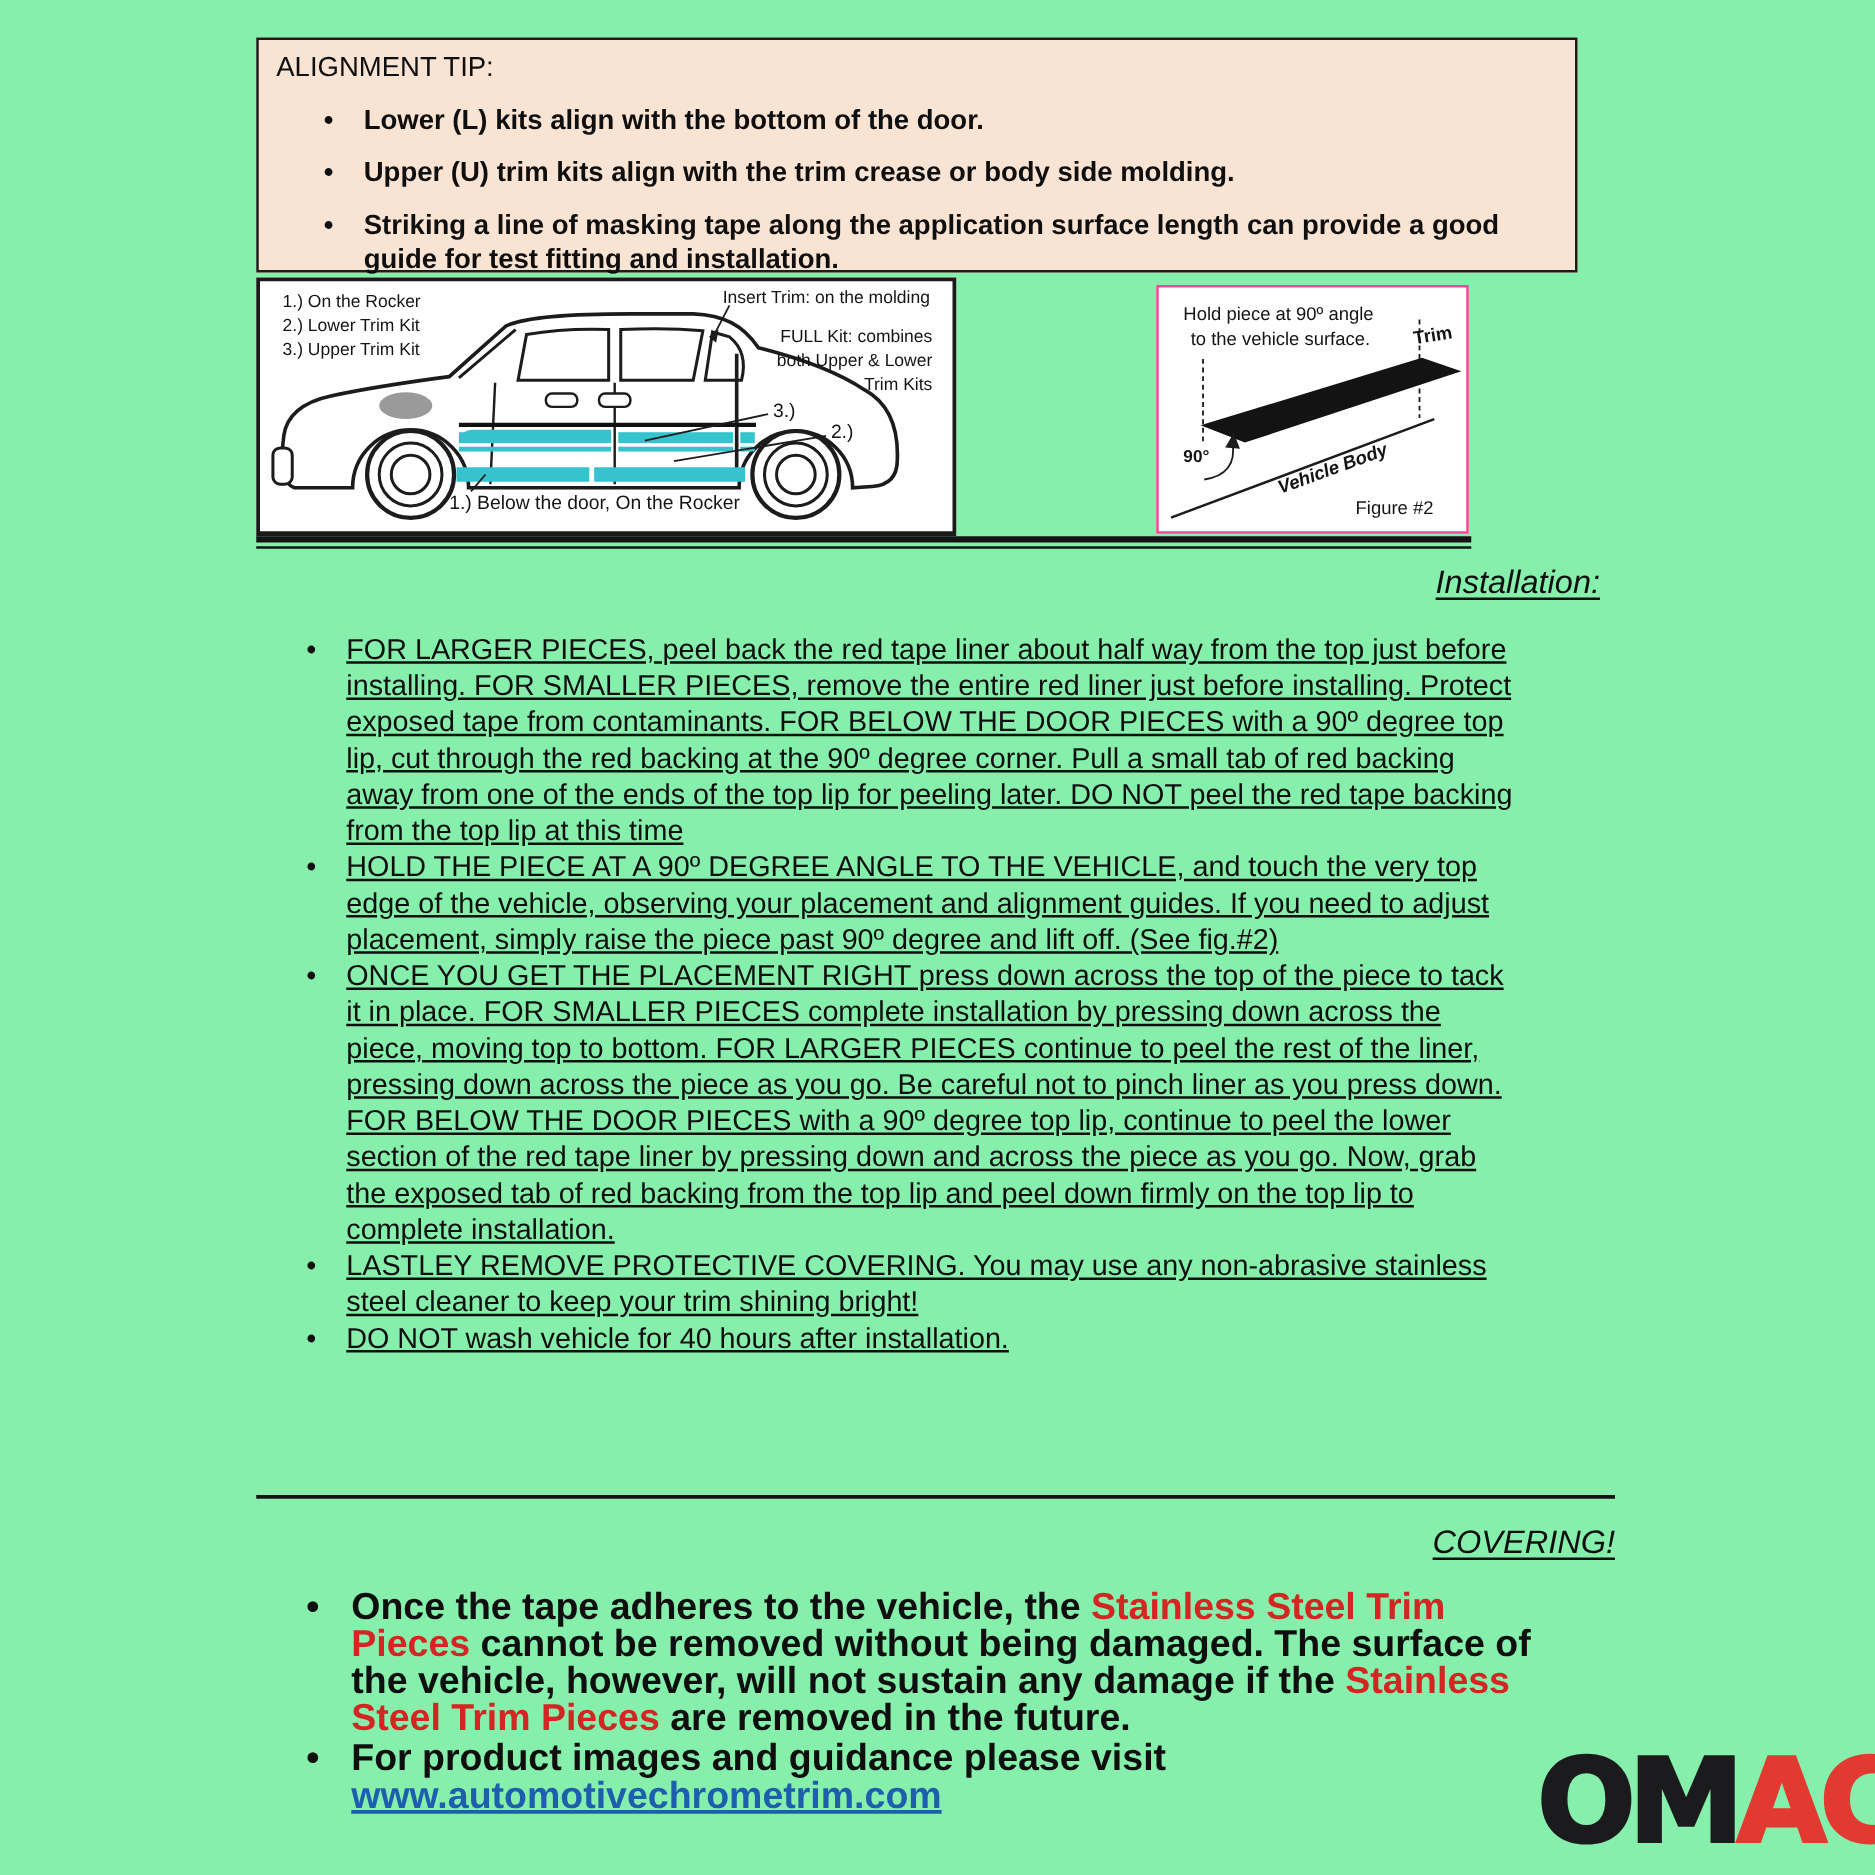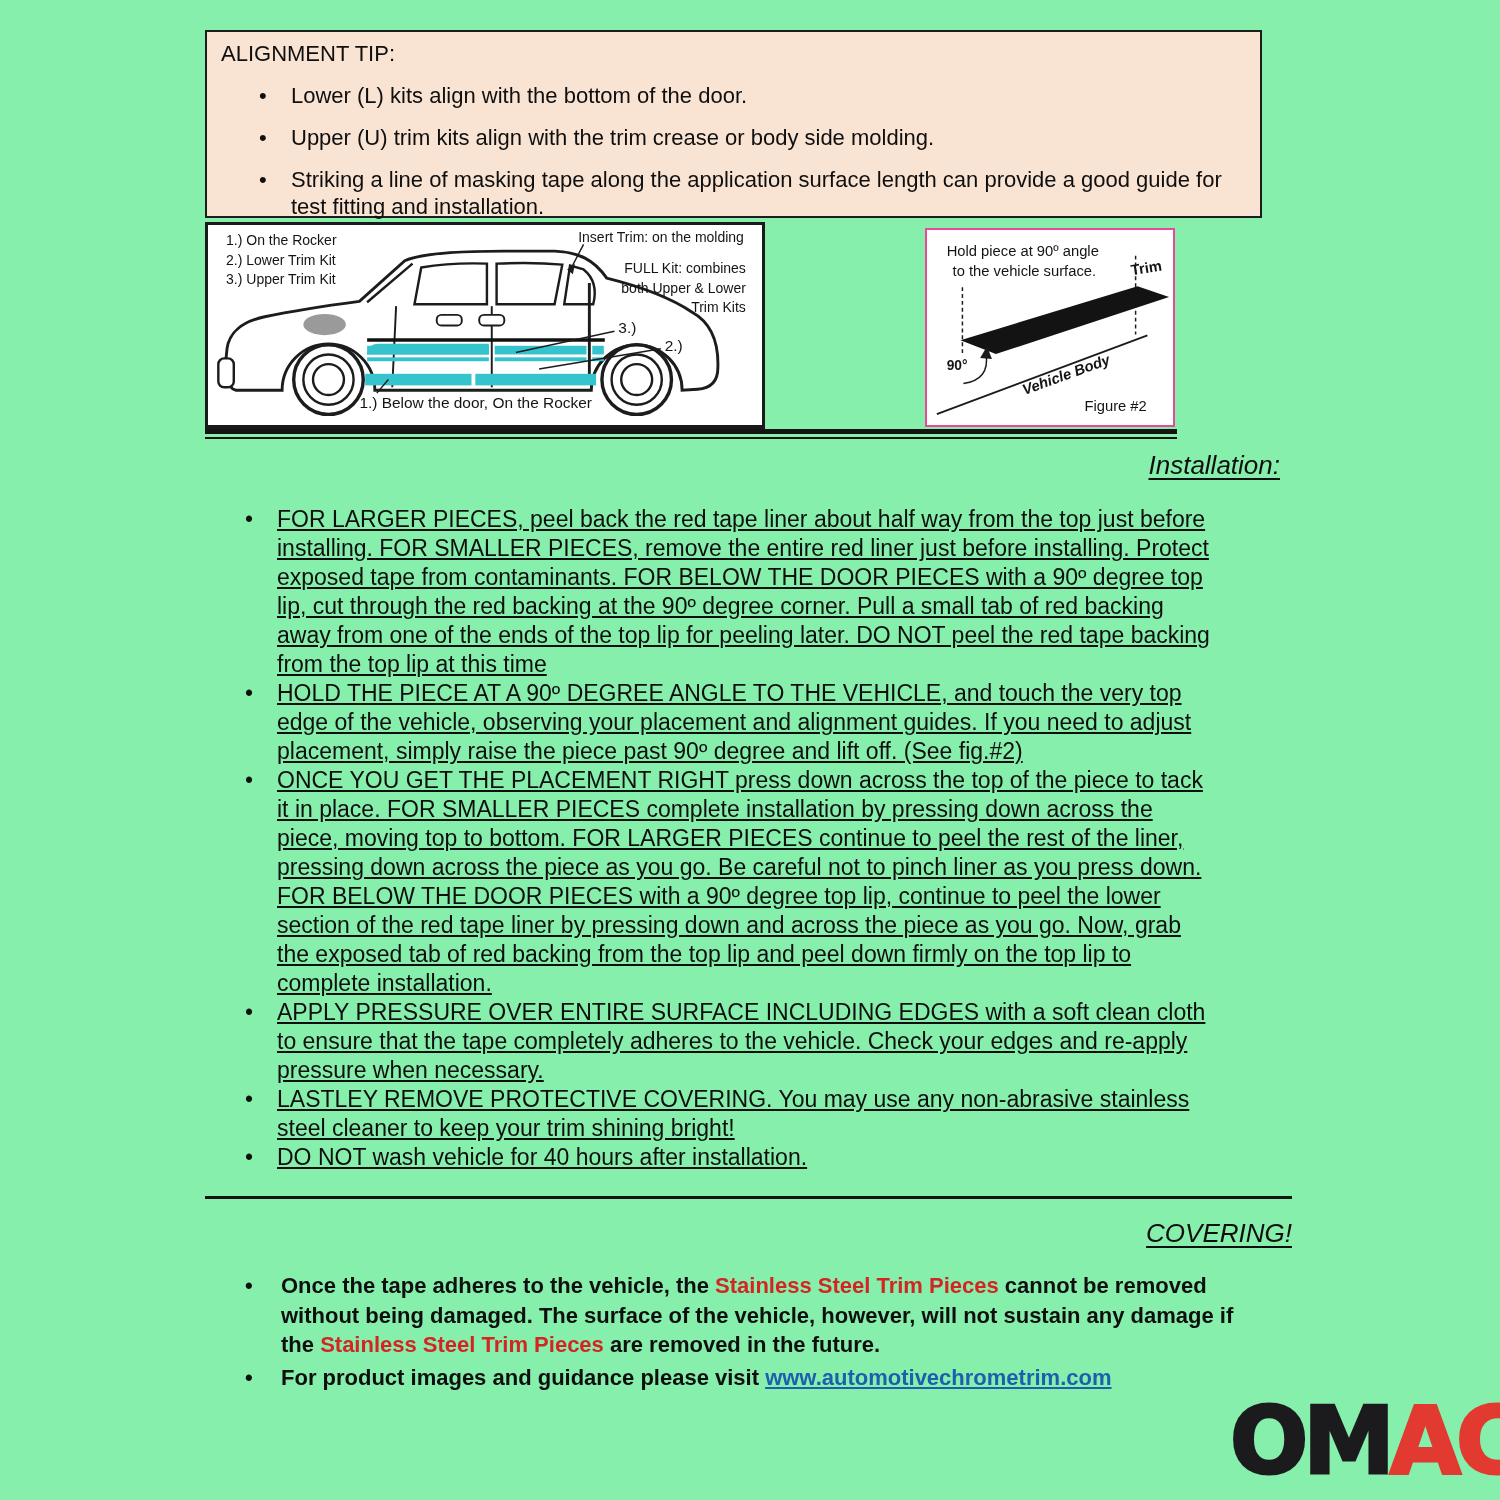--- a/index.html
+++ b/index.html
@@ -4,21 +4,21 @@
 <style>
   html,body{margin:0;padding:0;background:#fff;}
   .page{position:relative;width:1500px;height:1500px;background:#86efac;
         font-family:"Liberation Sans",sans-serif;color:#0f0f0f;overflow:hidden;}
 
   
   .tip-box{position:absolute;left:205px;top:30px;width:1057px;height:188px;
            background:#f9e3d3;border:2px solid #1d1d1d;box-sizing:border-box;
            padding:8px 14px 0 14px;}
   .tip-title{font-size:22px;line-height:28px;}
-  .tip-list{list-style:none;margin:14px 0 0 0;padding:0;}
+  .tip-list{list-style:none;margin:14px 0 0 0;padding:0;font-weight:bold;}
   .tip-list li{position:relative;padding-left:70px;width:960px;font-size:22px;
                line-height:27px;margin-bottom:15px;}
   .tip-list li::before{content:"•";position:absolute;left:38px;top:0;font-size:22px;}
 
   
   .car-fig{position:absolute;left:205px;top:222px;width:560px;height:207px;
            border:3px solid #1a1a1a;border-bottom-width:4px;box-sizing:border-box;background:#fff;}
   .fig2{position:absolute;left:925px;top:228px;width:250px;height:199px;
         border:2px solid #ec4899;box-sizing:border-box;background:#fff;}
   .car-fig svg,.fig2 svg{display:block;width:100%;height:100%;}
@@ -32,21 +32,21 @@
                text-decoration:underline;text-decoration-thickness:2px;text-underline-offset:4px;text-align:right;}
   .install-list{list-style:none;margin:24px 0 0 0;padding:0;}
   .install-list li{position:relative;padding-left:72px;width:940px;font-size:23px;line-height:29px;text-decoration:underline;}
   .install-list li::before{content:"•";position:absolute;left:40px;top:0;}
 
   
   .rule{position:absolute;left:205px;top:1196px;width:1087px;height:0;
         border:none;border-top:3px solid #141414;margin:0;}
   .important{position:absolute;left:205px;top:1218px;width:1087px;}
   .important-list{list-style:none;margin:22px 0 0 0;padding:0;}
-  .important-list li{position:relative;padding-left:76px;width:960px;font-size:22px;
+  .important-list li{position:relative;padding-left:76px;width:960px;font-size:30px;
                      line-height:29.5px;font-weight:bold;margin-bottom:3px;}
   .important-list li::before{content:"•";position:absolute;left:40px;top:0;}
   .important-list .red{color:#d32521;}
   .important-list a.link{color:#1d5fae;text-decoration:underline;font-weight:bold;}
 
   
   .logo{position:absolute;left:1230px;top:1396px;font-family:"DejaVu Sans",sans-serif;
         font-weight:bold;font-size:92px;line-height:1;letter-spacing:-5px;white-space:nowrap;
         -webkit-text-stroke:3px;}
   .logo .lg-black{color:#1b1b1e;}
@@ -153,21 +153,20 @@
   </div>
 
   <div class="double-rule"></div>
 
   <div class="content">
     <h2 class="sec-heading">Installation:</h2>
     <ul class="install-list">
         <li>FOR LARGER PIECES, peel back the red tape liner about half way from the top just before installing. FOR SMALLER PIECES, remove the entire red liner just before installing. Protect exposed tape from contaminants. FOR BELOW THE DOOR PIECES with a 90º degree top lip, cut through the red backing at the 90º degree corner. Pull a small tab of red backing away from one of the ends of the top lip for peeling later. DO NOT peel the red tape backing from the top lip at this time</li>
         <li>HOLD THE PIECE AT A 90º DEGREE ANGLE TO THE VEHICLE, and touch the very top edge of the vehicle, observing your placement and alignment guides. If you need to adjust placement, simply raise the piece past 90º degree and lift off. (See fig.#2)</li>
         <li>ONCE YOU GET THE PLACEMENT RIGHT press down across the top of the piece to tack it in place.  FOR SMALLER PIECES complete installation by pressing down across the piece, moving top to bottom. FOR LARGER PIECES continue to peel the rest of the liner, pressing down across the piece as you go. Be careful not to pinch liner as you press down. FOR BELOW THE DOOR PIECES with a 90º degree top lip, continue to peel the lower section of the red tape liner by pressing down and across the piece as you go. Now, grab the exposed tab of red backing from the top lip and peel down firmly on the top lip to complete installation.</li>
-        <li>APPLY PRESSURE OVER ENTIRE SURFACE INCLUDING EDGES with a soft clean cloth to ensure that the tape completely adheres to the vehicle. Check your edges and re-apply pressure when necessary.</li>
         <li>LASTLEY REMOVE PROTECTIVE COVERING. You may use any non-abrasive stainless steel cleaner to keep your trim shining bright!</li>
         <li>DO NOT wash vehicle for 40 hours after installation.</li>
       </ul>
   </div>
 
   <hr class="rule">
 
   <div class="important">
     <h2 class="sec-heading">COVERING!</h2>
     <ul class="important-list">

